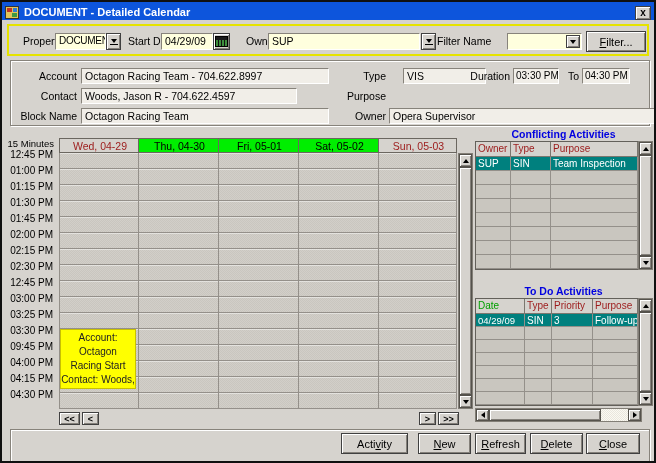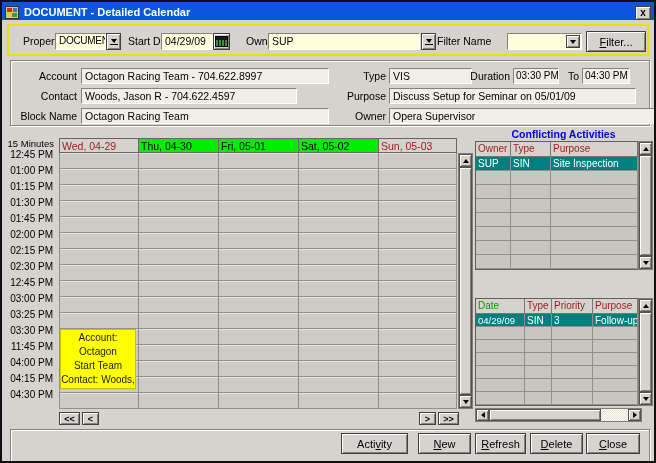--- a/index.html
+++ b/index.html
@@ -56,21 +56,21 @@
   .info-panel{position:absolute;left:8px;top:58px;width:640px;height:66px;
     border:1px solid #87837B;box-shadow:inset 1px 1px 0 #fff, 1px 1px 0 #fff;}
   
   .dither{background-color:#C9C6BF;
     background-image:linear-gradient(45deg,#D2CFC9 25%,rgba(0,0,0,0) 25%,rgba(0,0,0,0) 75%,#D2CFC9 75%),
                      linear-gradient(45deg,#D2CFC9 25%,rgba(0,0,0,0) 25%,rgba(0,0,0,0) 75%,#D2CFC9 75%);
     background-size:2px 2px;background-position:0 0,1px 1px;}
   .interval-lbl{position:absolute;left:0;top:136px;width:54px;text-align:right;font-size:9.5px;padding-right:2px;}
   .time-labels{position:absolute;left:0;top:147px;width:54px;}
   .time-label{height:16px;font-size:10px;text-align:right;padding-right:3px;color:#000;}
-  .cal-grid{position:absolute;left:57px;top:136px;width:398px;display:flex;}
+  .cal-grid{position:absolute;left:57px;top:136px;width:398px;display:flex;text-align:center;}
   .day-col{position:relative;}
   .day-col .day-head{height:15px;font-size:10.5px;padding:1px 0 0 2px;white-space:nowrap;overflow:hidden;
     border:1px solid #6B6760;border-right:none;}
   .day-col:last-child .day-head{border-right:1px solid #6B6760;}
   .dh-norm{background:#D6D3CE;color:var(--c-header_maroon,#9C1A1A);}
   .dh-green{background:var(--c-highlight_green,#00EE00);color:#000;}
   .day-body{height:256px;border-left:1px solid #94908A;}
   .day-col:last-child .day-body{border-right:1px solid #94908A;}
   .cell{height:16px;border-bottom:1px solid #94908A;box-shadow:inset 0 1px 0 rgba(255,255,255,0.45);}
   .event-note{position:absolute;left:58px;top:327px;width:76px;height:60px;
@@ -166,47 +166,46 @@
 
   <div class="info-panel">
     <span class="lbl lblr" style="left:0;top:9px;width:66px">Account</span>
     <div class="field ro-field" style="left:70px;top:7px;width:248px">Octagon Racing Team - 704.622.8997</div>
     <span class="lbl lblr" style="left:0;top:29px;width:66px">Contact</span>
     <div class="field ro-field" style="left:70px;top:27px;width:216px">Woods, Jason R - 704.622.4597</div>
     <span class="lbl lblr" style="left:0;top:49px;width:66px">Block Name</span>
     <div class="field ro-field" style="left:70px;top:47px;width:248px">Octagon Racing Team</div>
 
     <span class="lbl lblr" style="left:295px;top:9px;width:80px">Type</span>
-    <div class="field ro-field" style="left:378px;top:7px;width:83px">VIS</div>
+    <div class="field ro-field" style="left:392px;top:7px;width:83px">VIS</div>
     <span class="lbl lblr" style="left:420px;top:9px;width:79px">Duration</span>
     <div class="field ro-field" style="left:502px;top:7px;width:46px;font-size:10px;padding:1px 2px">03:30 PM</div>
     <span class="lbl lblr" style="left:548px;top:9px;width:20px">To</span>
     <div class="field ro-field" style="left:571px;top:7px;width:48px;font-size:10px;padding:1px 2px">04:30 PM</div>
 
     <span class="lbl lblr" style="left:295px;top:29px;width:80px">Purpose</span>
-    <div class="field ro-field" style="left:378px;top:27px;width:247px">Discuss Setup for Seminar on 05/01/09</div>
     <span class="lbl lblr" style="left:295px;top:49px;width:80px">Owner</span>
     <div class="field ro-field" style="left:378px;top:47px;width:271px">Opera Supervisor</div>
   </div>
 
   <div class="interval-lbl">15 Minutes</div>
   <div class="time-labels">
       <div class="time-label">12:45 PM</div>
       <div class="time-label">01:00 PM</div>
       <div class="time-label">01:15 PM</div>
       <div class="time-label">01:30 PM</div>
       <div class="time-label">01:45 PM</div>
       <div class="time-label">02:00 PM</div>
       <div class="time-label">02:15 PM</div>
       <div class="time-label">02:30 PM</div>
       <div class="time-label">12:45 PM</div>
       <div class="time-label">03:00 PM</div>
       <div class="time-label">03:25 PM</div>
       <div class="time-label">03:30 PM</div>
-      <div class="time-label">11:45 PM</div>
+      <div class="time-label">09:45 PM</div>
       <div class="time-label">04:00 PM</div>
       <div class="time-label">04:15 PM</div>
       <div class="time-label">04:30 PM</div>
     </div>
 
   <div class="cal-grid">
     <div class="day-col" style="width:79px">
       <div class="day-head dh-norm">Wed, 04-29</div>
       <div class="day-body dither">
           <div class="cell"></div>
@@ -308,21 +307,21 @@
           <div class="cell"></div>
           <div class="cell"></div>
           <div class="cell"></div>
           <div class="cell"></div>
         </div>
     </div>
   </div>
 
   <div class="event-note">
     <div>Account: Octagon</div>
-    <div>Start Team</div>
+    <div>Racing Start</div>
     <div>Contact: Woods,</div>
     <div>Jason R</div>
   </div>
 
   <div class="vsb" style="left:456px;top:151px;width:15px;height:256px">
     <button class="sb-btn" style="left:0;top:0;width:13px;height:13px">
         <span class="tri-up"></span>
       </button>
     <div class="sb-thumb" style="left:0;top:13px;width:13px;height:228px"></div>
     <button class="sb-btn" style="left:0;bottom:0;width:13px;height:13px">
@@ -335,21 +334,21 @@
   <button class="btn3d nav-btn" style="left:417px;top:410px;width:17px">&gt;</button>
   <button class="btn3d nav-btn" style="left:436px;top:410px;width:21px">&gt;&gt;</button>
 
   <div class="pane-title" style="left:473px;top:126px">Conflicting Activities</div>
   <div class="dtable" style="left:473px;top:139px;width:164px;grid-template-columns:35px 40px 87px;grid-auto-rows:14px;grid-template-rows:15px" id="cf-table">
     <div class="thead th-maroon">Owner</div>
     <div class="thead th-maroon">Type</div>
     <div class="thead th-maroon">Purpose</div>
     <div class="tcell sel">SUP</div>
     <div class="tcell sel">SIN</div>
-    <div class="tcell sel">Site Inspection</div>
+    <div class="tcell sel">Team Inspection</div>
   <div class="tcell"></div>
       <div class="tcell"></div>
       <div class="tcell"></div>
       <div class="tcell"></div>
       <div class="tcell"></div>
       <div class="tcell"></div>
       <div class="tcell"></div>
       <div class="tcell"></div>
       <div class="tcell"></div>
       <div class="tcell"></div>
@@ -368,20 +367,21 @@
   <div class="vsb" style="left:636px;top:139px;width:15px;height:129px">
     <button class="sb-btn" style="left:0;top:0;width:13px;height:13px">
         <span class="tri-up"></span>
       </button>
     <div class="sb-thumb" style="left:0;top:13px;width:13px;height:101px"></div>
     <button class="sb-btn" style="left:0;bottom:0;width:13px;height:13px">
         <span class="tri-dn"></span>
       </button>
   </div>
 
+  <div class="pane-title" style="left:473px;top:283px">To Do Activities</div>
   <div class="dtable" style="left:473px;top:296px;width:164px;grid-template-columns:49px 27px 41px 45px;grid-auto-rows:13px;grid-template-rows:15px" id="td-table">
     <div class="thead th-green">Date</div>
     <div class="thead th-maroon">Type</div>
     <div class="thead th-maroon">Priority</div>
     <div class="thead th-maroon">Purpose</div>
     <div class="tcell sel" style="font-size:9.5px">04/29/09</div>
     <div class="tcell sel">SIN</div>
     <div class="tcell sel">3</div>
     <div class="tcell sel">Follow-up</div>
   <div class="tcell"></div>

